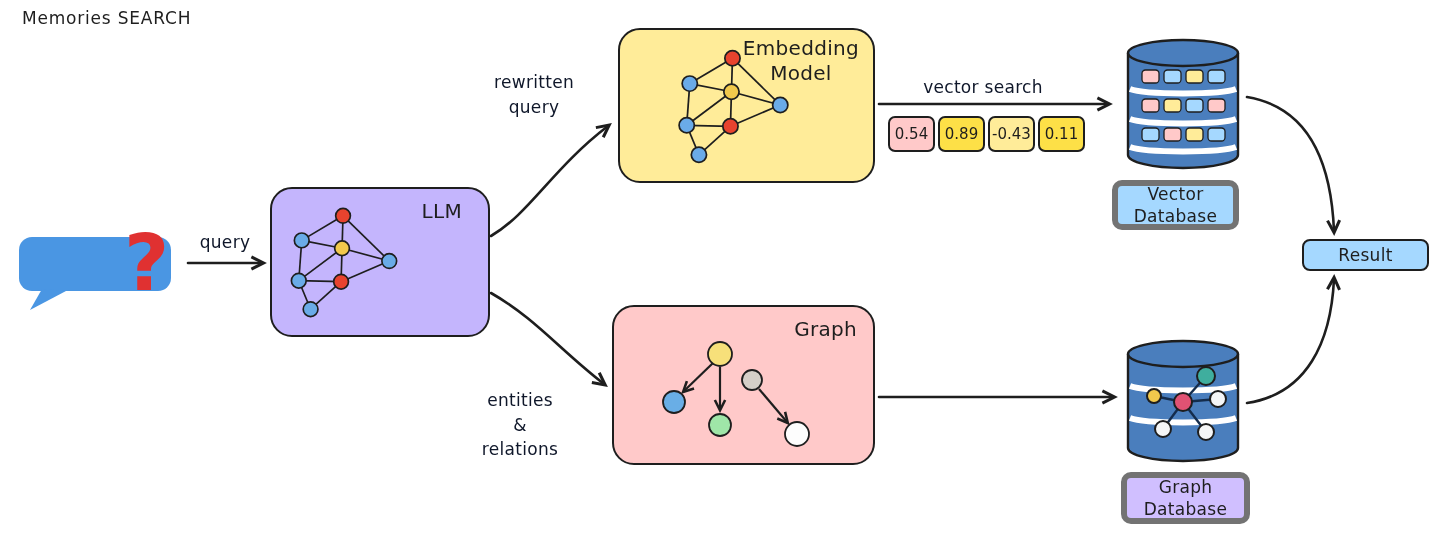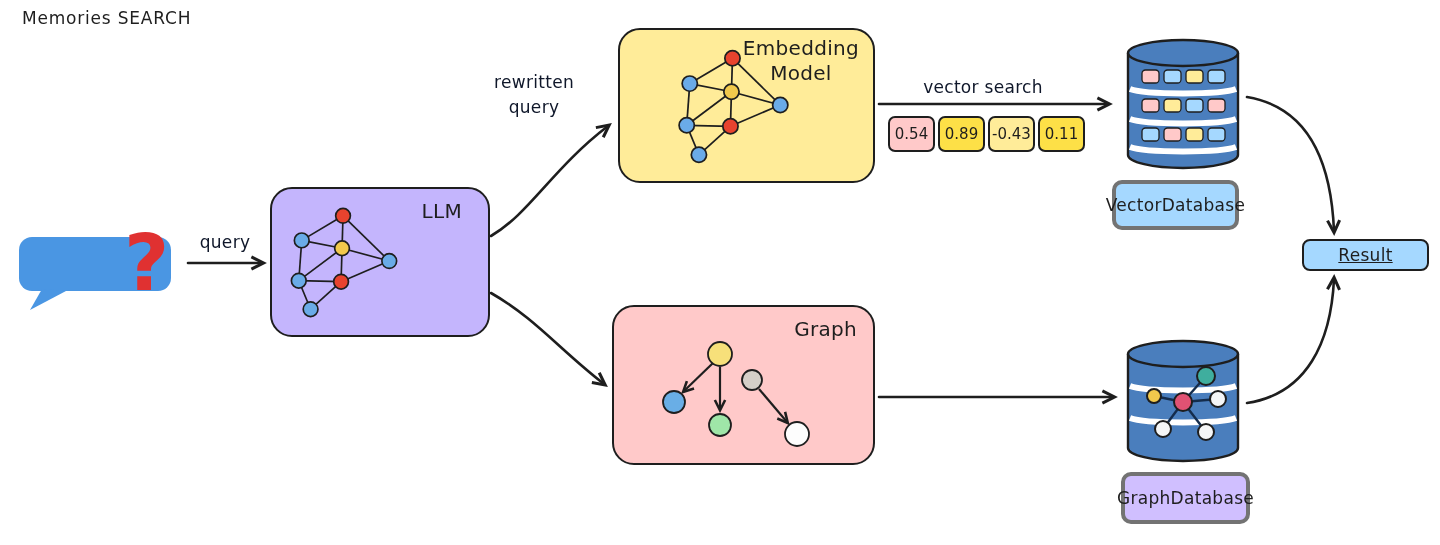--- a/index.html
+++ b/index.html
@@ -29,24 +29,24 @@
   .vcell.pink   { background:#ffc9c9; }
   .vcell.blue   { background:#fde047; }
   .vcell.yellow { background:#ffec99; }
 
   
   .db-icon { position:absolute; }
   #vector-db-icon { left:1123px; top:33px;  width:120px; height:142px; }
   #graph-db-icon  { left:1123px; top:336px; width:120px; height:132px; }
 
   
-  .db-label { position:absolute; border:4px solid #737373; border-radius:10px; display:flex; flex-direction:row; align-items:center; justify-content:center; font-size:17px; line-height:1.3; letter-spacing:.3px; }
+  .db-label { position:absolute; border:6px solid #737373; border-radius:10px; display:flex; flex-direction:column; align-items:center; justify-content:center; font-size:17px; line-height:1.3; letter-spacing:.3px; }
   #vector-db-label { left:1112px; top:180px; width:127px; height:50px; background:#a5d8ff; }
   #graph-db-label  { left:1121px; top:472px; width:129px; height:52px; background:#d0bfff; }
-  #result-box { position:absolute; left:1302px; top:239px; width:127px; height:32px; background:#a5d8ff; border:2px solid #1e1e1e; border-radius:8px; display:flex; align-items:center; justify-content:center; font-size:17px; letter-spacing:.3px;text-decoration:underline; }
+  #result-box { position:absolute; left:1302px; top:239px; width:127px; height:32px; background:#a5d8ff; border:2px solid #1e1e1e; border-radius:8px; display:flex; align-items:center; justify-content:center; font-size:17px; letter-spacing:.3px; }
 
   
   #query-label        { left:193px; top:230px; width:64px; }
   #rewritten-label    { left:484px; top:70px;  width:100px; }
   #entities-label     { left:470px; top:388px; width:100px; }
   #vector-search-label{ left:913px; top:75px;  width:140px; }
   #graph-search-label { left:905px; top:362px; width:140px; }
 
   
   #arrows { position:absolute; left:0; top:0; width:1440px; height:545px; pointer-events:none; }
@@ -212,20 +212,25 @@
     <div>Database</div>
   </div>
 
   <div id="result-box">Result</div>
 
   <div class="lbl" id="query-label">query</div>
   <div class="lbl" id="rewritten-label">
     <div>rewritten</div>
     <div>query</div>
   </div>
+  <div class="lbl" id="entities-label">
+    <div>entities</div>
+    <div>&amp;</div>
+    <div>relations</div>
+  </div>
   <div class="lbl" id="vector-search-label">vector search</div>
 
   <svg id="arrows" viewBox="0 0 1440 545">
     <defs>
       <marker id="ah" viewBox="0 0 12 12" refX="9" refY="6" markerWidth="7" markerHeight="7" orient="auto">
         <path d="M2 2 L10 6 L2 10" fill="none" stroke="#1e1e1e" stroke-width="2"></path>
       </marker>
     </defs>
     <path class="arrow" d="M188 263 L262 263"></path>
     <path class="arrow" d="M491 236 C529 214 553 168 608 126"></path>

